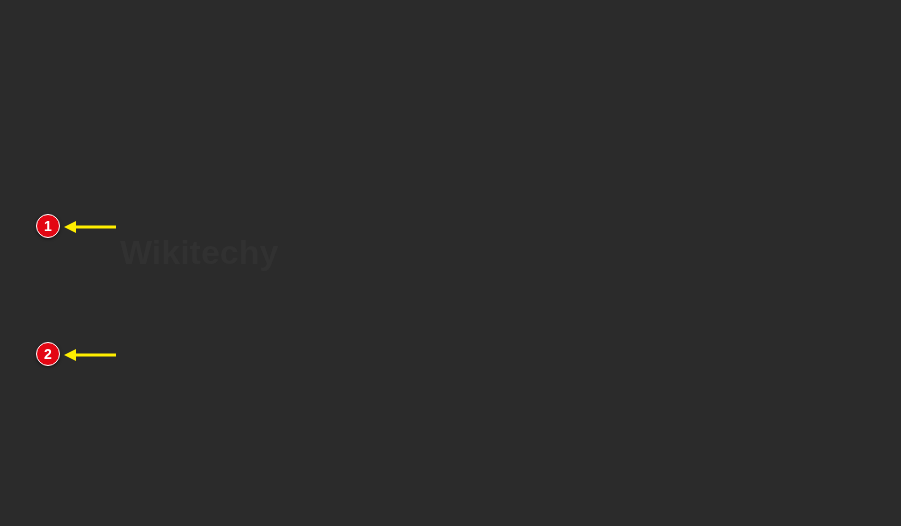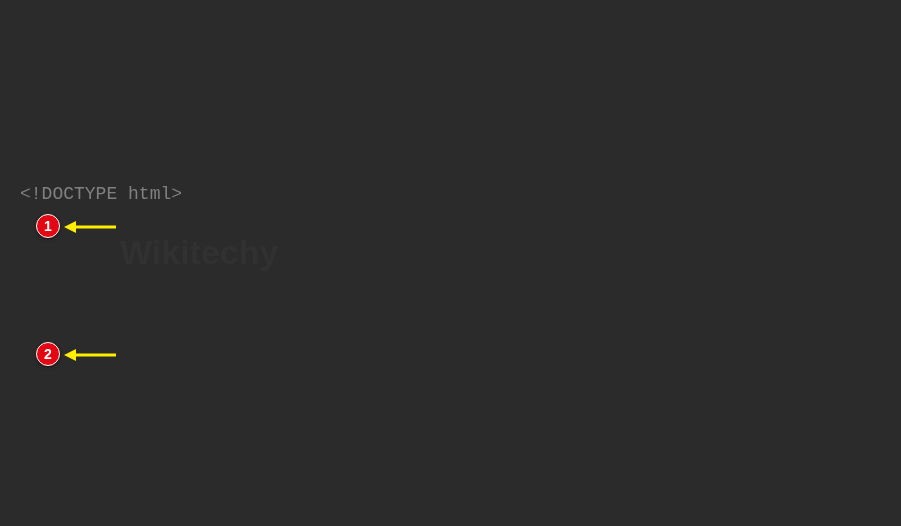--- a/index.html
+++ b/index.html
@@ -60,21 +60,20 @@
     z-index: 1;
   }
 </style>
 </head>
 <body>
 
 <div class="code-container">
 
   <span class="watermark" style="left:100px; top:218px;">Wikitechy</span>
 
-  <span class="line"><span class="bracket">&lt;!</span><span class="doctype-kw">DOCTYPE</span><span class="doctype-kw"> html</span><span class="bracket">&gt;</span></span>
 
 
 
   
 
   
 
   
 
   

